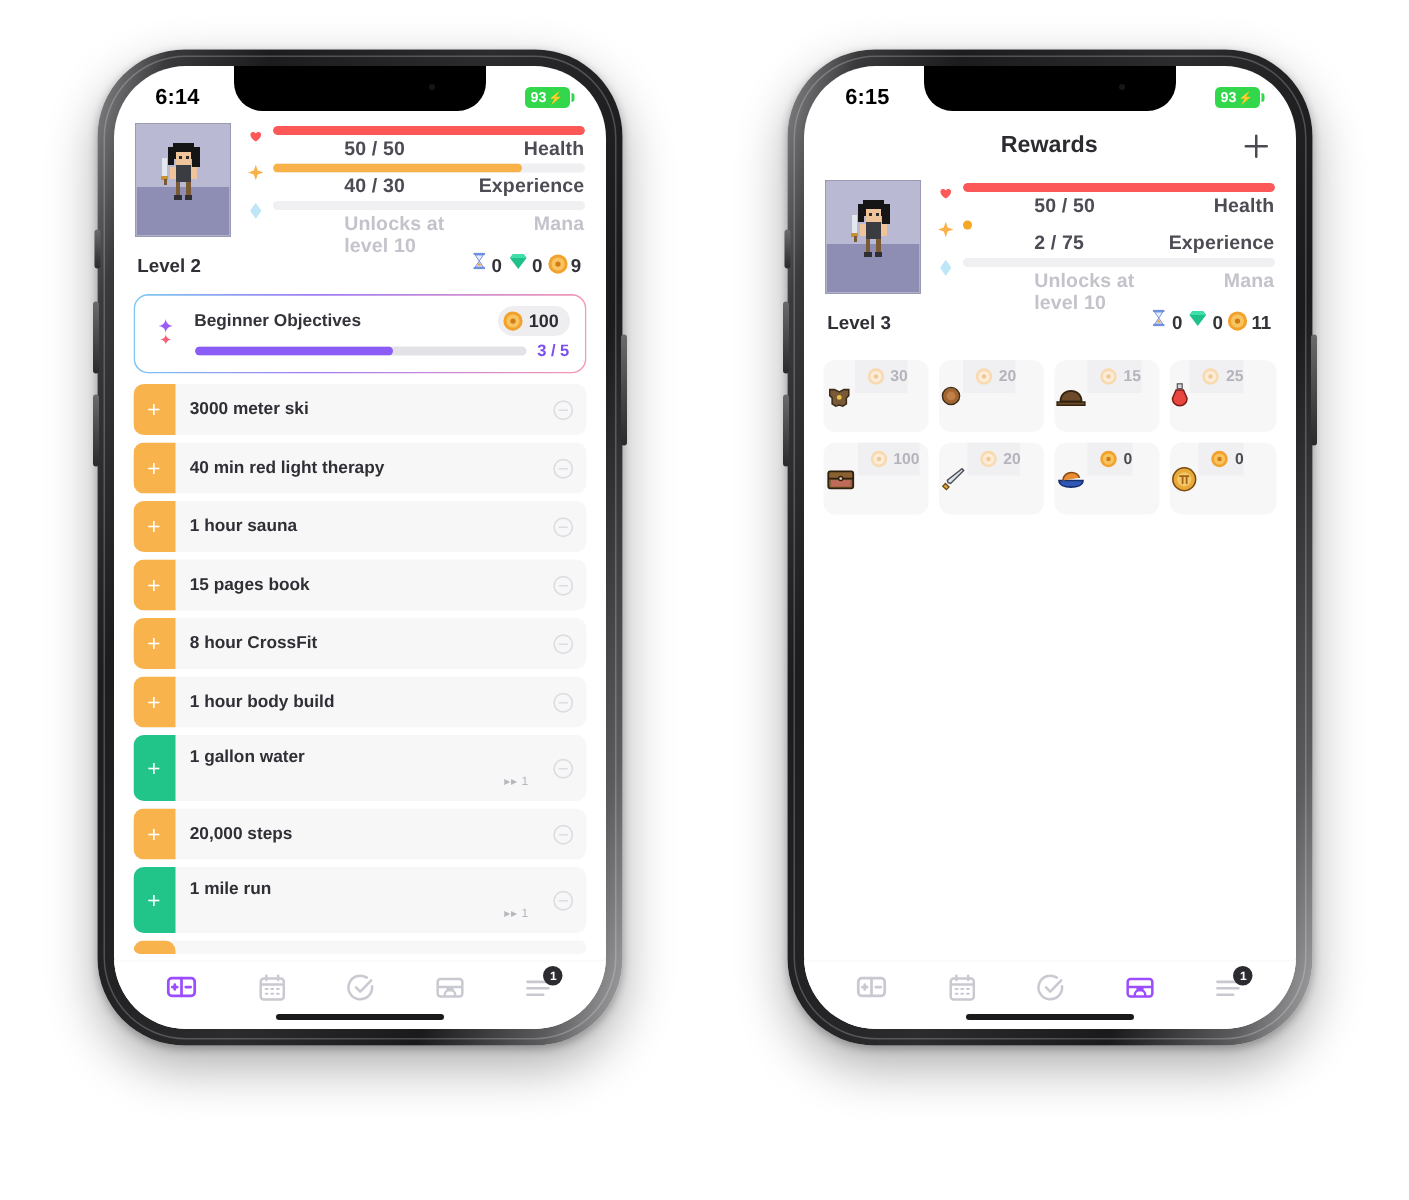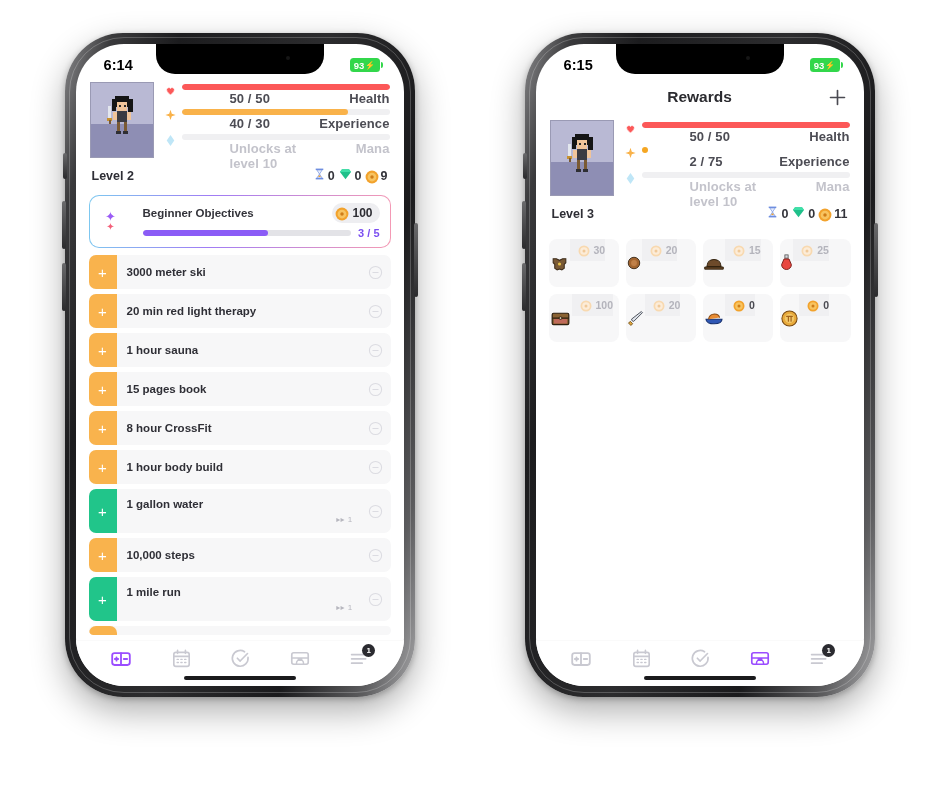--- a/index.html
+++ b/index.html
@@ -117,21 +117,21 @@
     position:relative;border-radius:10px;padding:7px 10px 8px 10px;
     background:#ffffff;
     border:1.4px solid transparent;
     background-image:
       linear-gradient(#fff,#fff),
       linear-gradient(95deg,#7cc9f0 0%,#a07cf5 40%,#f59ab4 100%);
     background-origin:border-box;background-clip:padding-box,border-box;
     display:flex;align-items:center;gap:8px;overflow:hidden;
   }
   .obj-spark{flex:0 0 22px;display:flex;flex-direction:column;align-items:center;font-size:11px;line-height:11px;}
-  .obj-body{flex:1;min-width:0;margin-left:13px;}
+  .obj-body{flex:1;min-width:0;}
   .obj-top{display:flex;align-items:center;justify-content:space-between;}
   .obj-title{font-size:11.5px;font-weight:700;color:#33333a;}
   .coin-pill{
     display:flex;align-items:center;gap:3px;background:#eeeef1;
     border-radius:11px;padding:1px 7px 1px 3px;
   }
   .coin-pill .cp-val{font-size:12px;font-weight:800;color:#2d2d33;}
   .obj-bot{display:flex;align-items:center;gap:7px;margin-top:4px;}
   .obj-track{flex:1;height:6px;border-radius:4px;background:#e3e3e7;overflow:hidden;}
   .obj-fill{height:100%;border-radius:4px;background:#8b5cf6;}
@@ -341,21 +341,21 @@
       <div class="hminus">
               <svg width="17" height="17" viewBox="0 0 24 24" fill="none" xmlns="http://www.w3.org/2000/svg">
                 <circle cx="12" cy="12" r="8.6" stroke="#dcdce2" stroke-width="1.5"></circle>
                 <path d="M8.3 12h7.4" stroke="#dcdce2" stroke-width="1.5" stroke-linecap="round"></path>
               </svg>
             </div>
     </div>
     <div class="habit ">
       <div class="hplus" style="background:#f9b34d">+</div>
       <div class="hbody">
-        <span class="hname">20 min red light therapy</span>
+        <span class="hname">40 min red light therapy</span>
 
       </div>
       <div class="hminus">
               <svg width="17" height="17" viewBox="0 0 24 24" fill="none" xmlns="http://www.w3.org/2000/svg">
                 <circle cx="12" cy="12" r="8.6" stroke="#dcdce2" stroke-width="1.5"></circle>
                 <path d="M8.3 12h7.4" stroke="#dcdce2" stroke-width="1.5" stroke-linecap="round"></path>
               </svg>
             </div>
     </div>
     <div class="habit ">
@@ -419,21 +419,21 @@
       <div class="hminus">
               <svg width="17" height="17" viewBox="0 0 24 24" fill="none" xmlns="http://www.w3.org/2000/svg">
                 <circle cx="12" cy="12" r="8.6" stroke="#dcdce2" stroke-width="1.5"></circle>
                 <path d="M8.3 12h7.4" stroke="#dcdce2" stroke-width="1.5" stroke-linecap="round"></path>
               </svg>
             </div>
     </div>
     <div class="habit ">
       <div class="hplus" style="background:#f9b34d">+</div>
       <div class="hbody">
-        <span class="hname">10,000 steps</span>
+        <span class="hname">20,000 steps</span>
 
       </div>
       <div class="hminus">
               <svg width="17" height="17" viewBox="0 0 24 24" fill="none" xmlns="http://www.w3.org/2000/svg">
                 <circle cx="12" cy="12" r="8.6" stroke="#dcdce2" stroke-width="1.5"></circle>
                 <path d="M8.3 12h7.4" stroke="#dcdce2" stroke-width="1.5" stroke-linecap="round"></path>
               </svg>
             </div>
     </div>
     <div class="habit tall">

